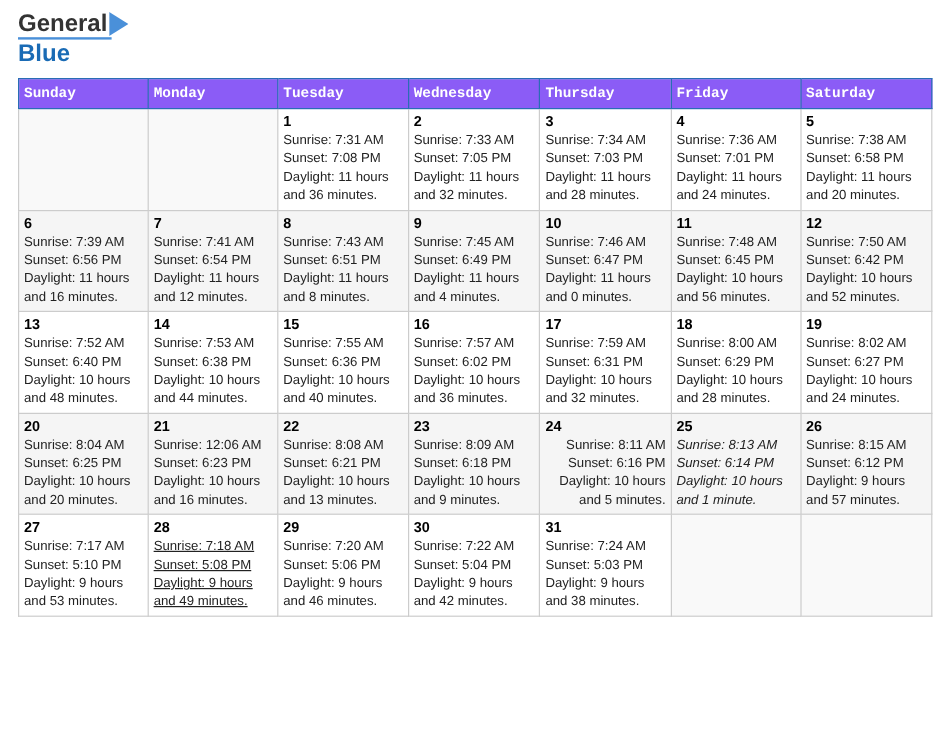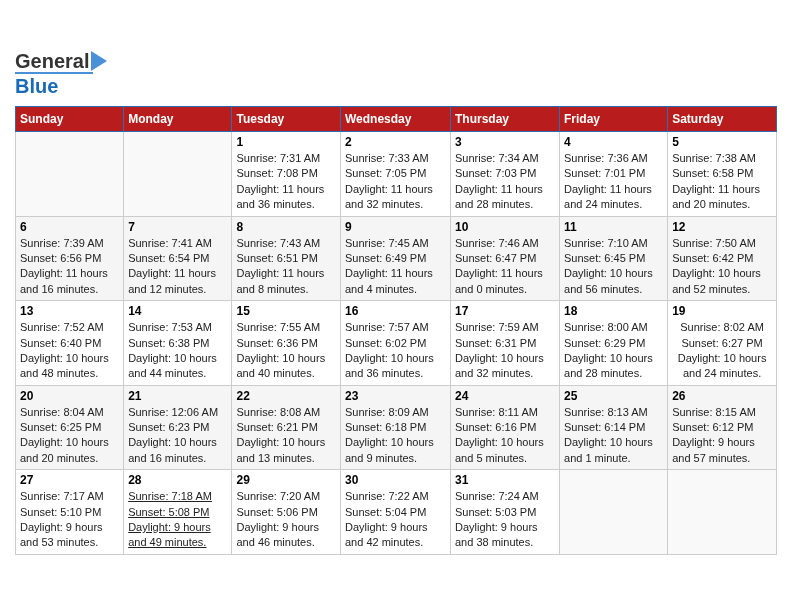--- a/index.html
+++ b/index.html
@@ -37,27 +37,28 @@
     .location {
       font-size: 16px;
       color: #555;
     }
     .calendar {
       width: 100%;
       border-collapse: collapse;
       font-size: 11px;
     }
     .calendar th {
-      background: #b91c1c;
+      background: #8b5cf6;
       color: #fff;
       padding: 5px 4px;
       text-align: left;
       font-size: 12px;
       font-weight: bold;
       border: 1px solid #2a6db5;
+      font-family: Liberation Mono, monospace;
     }
     .calendar td {
       border: 1px solid #ccc;
       vertical-align: top;
       padding: 3px 4px;
       width: 113px;
       min-height: 80px;
       background: #fff;
     }
     .calendar tr:nth-child(even) td {
@@ -77,21 +78,21 @@
       background: #f9f9f9 !important;
     }
     .row-even td { background: #f0f0f0; }
   </style>
 </head>
 <body>
 
 <div class="page">
   <div class="header">
     <div class="logo">
-    <div style="display:flex;align-items:center;line-height:1;margin-top:41px;">
+    <div style="display:flex;align-items:center;line-height:1;">
       <span style="font-size:20px;font-weight:bold;color:#333;">General</span>
       <svg width="16" height="20" viewBox="0 0 16 20" style="margin-left:2px;">
         <polygon points="0,20 16,10 0,0" fill="#4a90d9"></polygon>
       </svg>
     </div>
     <div style="width:78px;height:2px;background:#4a90d9;margin-top:1px;margin-bottom:1px;"></div>
     <span style="font-size:20px;font-weight:bold;color:#1a6bb5;">Blue</span>
   </div>
     <div class="title-block">
       <div class="month-title"></div>
@@ -172,21 +173,21 @@
 Daylight: 11 hours and 4 minutes.</div>
           </td>
           <td>
             <div class="day-num">10</div>
             <div class="day-info" style="white-space: pre-line;">Sunrise: 7:46 AM
 Sunset: 6:47 PM
 Daylight: 11 hours and 0 minutes.</div>
           </td>
           <td>
             <div class="day-num">11</div>
-            <div class="day-info" style="white-space: pre-line;">Sunrise: 7:10 AM
+            <div class="day-info" style="white-space: pre-line;">Sunrise: 7:48 AM
 Sunset: 6:45 PM
 Daylight: 10 hours and 56 minutes.</div>
           </td>
           <td>
             <div class="day-num">12</div>
             <div class="day-info" style="white-space: pre-line;">Sunrise: 7:50 AM
 Sunset: 6:42 PM
 Daylight: 10 hours and 52 minutes.</div>
           </td>
         </tr>
@@ -222,21 +223,21 @@
 Daylight: 10 hours and 32 minutes.</div>
           </td>
           <td>
             <div class="day-num">18</div>
             <div class="day-info" style="white-space: pre-line;">Sunrise: 8:00 AM
 Sunset: 6:29 PM
 Daylight: 10 hours and 28 minutes.</div>
           </td>
           <td>
             <div class="day-num">19</div>
-            <div class="day-info" style="white-space: pre-line; text-align: center;">Sunrise: 8:02 AM
+            <div class="day-info" style="white-space: pre-line;">Sunrise: 8:02 AM
 Sunset: 6:27 PM
 Daylight: 10 hours and 24 minutes.</div>
           </td>
         </tr>
         <tr class="row-even">
           <td>
             <div class="day-num">20</div>
             <div class="day-info" style="white-space: pre-line;">Sunrise: 8:04 AM
 Sunset: 6:25 PM
 Daylight: 10 hours and 20 minutes.</div>
@@ -254,27 +255,27 @@
 Daylight: 10 hours and 13 minutes.</div>
           </td>
           <td>
             <div class="day-num">23</div>
             <div class="day-info" style="white-space: pre-line;">Sunrise: 8:09 AM
 Sunset: 6:18 PM
 Daylight: 10 hours and 9 minutes.</div>
           </td>
           <td>
             <div class="day-num">24</div>
-            <div class="day-info" style="white-space: pre-line;">Sunrise: 8:11 AM
+            <div class="day-info" style="white-space: pre-line; text-align: right;">Sunrise: 8:11 AM
 Sunset: 6:16 PM
 Daylight: 10 hours and 5 minutes.</div>
           </td>
           <td>
             <div class="day-num">25</div>
-            <div class="day-info" style="white-space: pre-line;">Sunrise: 8:13 AM
+            <div class="day-info" style="white-space: pre-line; font-style: italic;">Sunrise: 8:13 AM
 Sunset: 6:14 PM
 Daylight: 10 hours and 1 minute.</div>
           </td>
           <td>
             <div class="day-num">26</div>
             <div class="day-info" style="white-space: pre-line;">Sunrise: 8:15 AM
 Sunset: 6:12 PM
 Daylight: 9 hours and 57 minutes.</div>
           </td>
         </tr>

